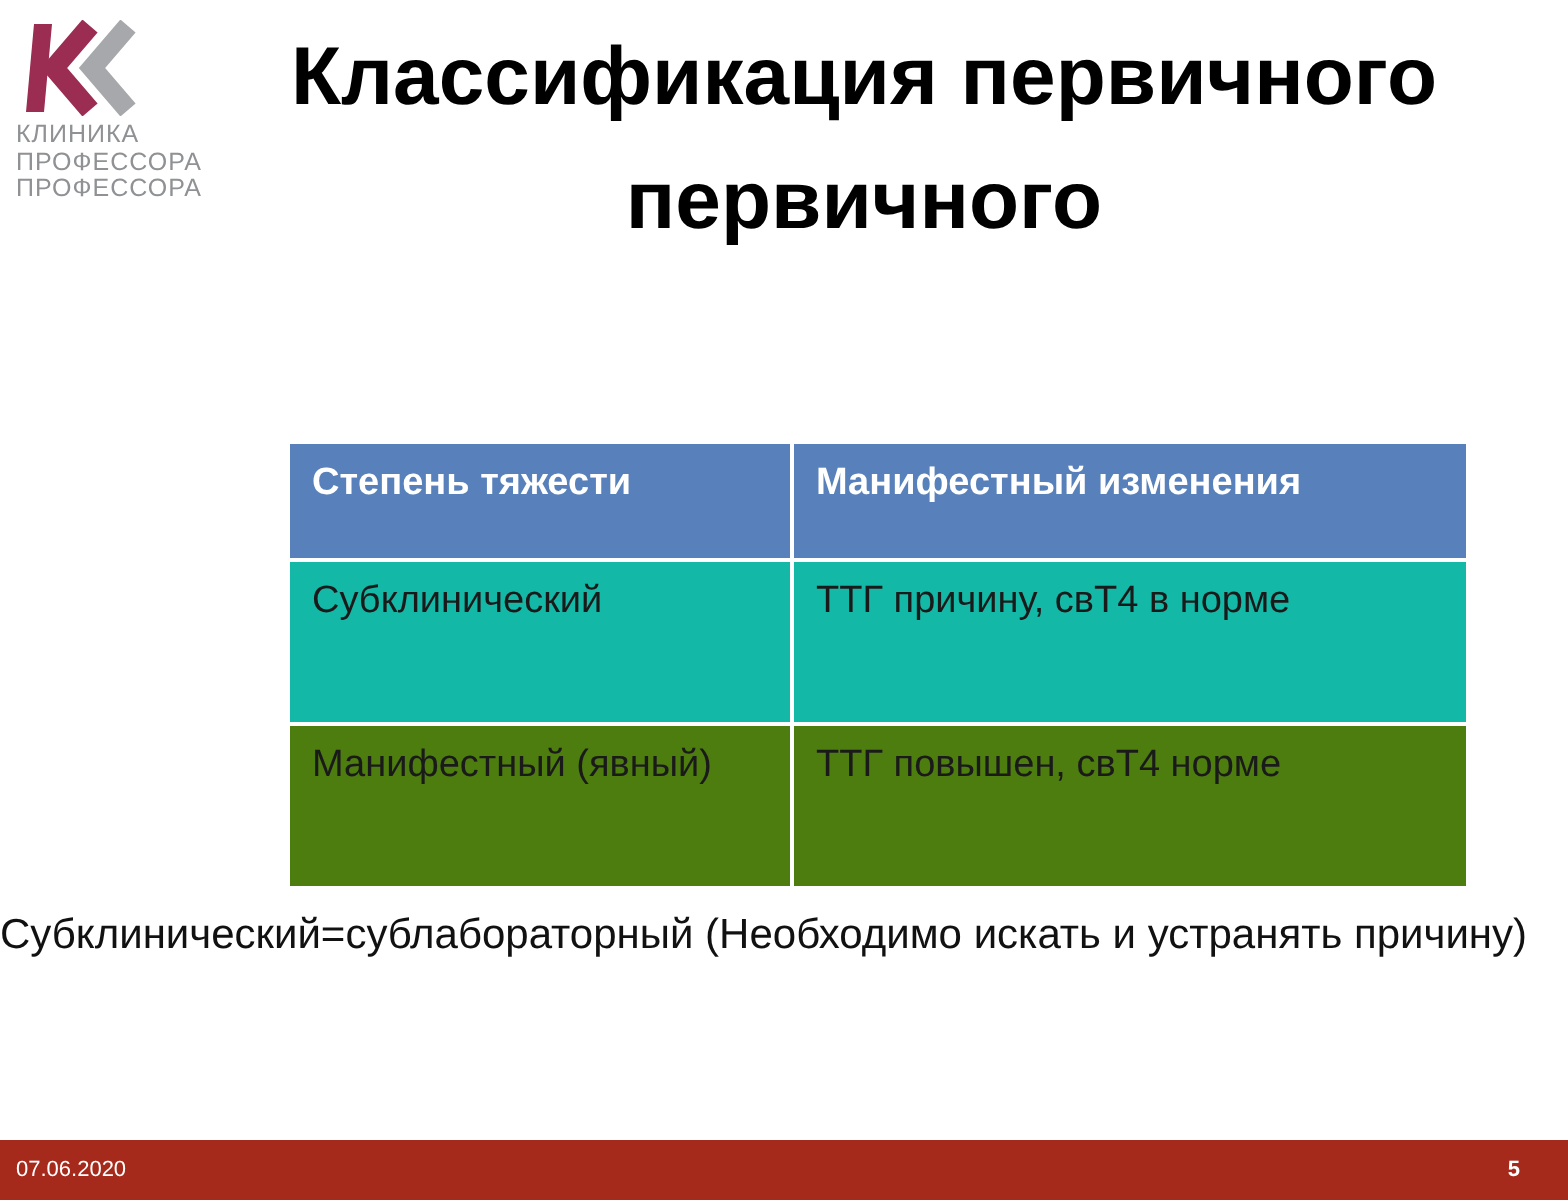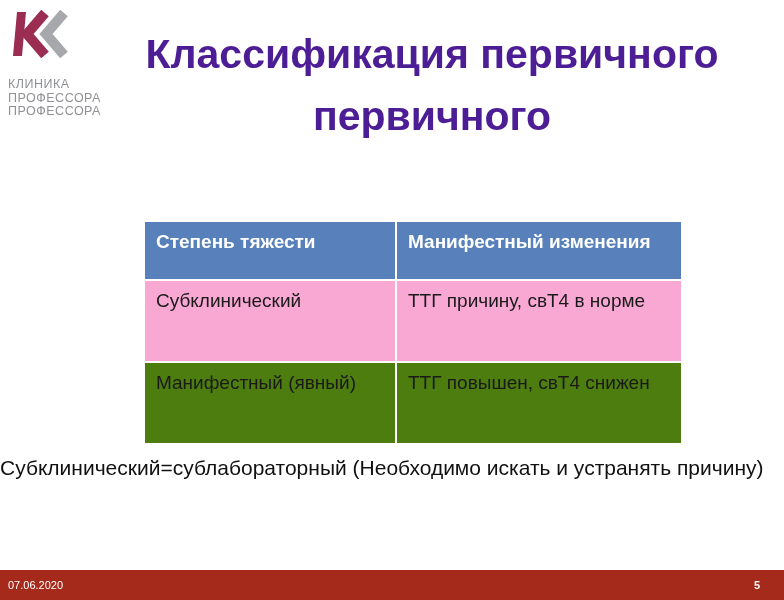--- a/index.html
+++ b/index.html
@@ -4,39 +4,39 @@
 <style>
   html,body { margin:0; padding:0; background:#ffffff; }
   .slide {
     position:relative; width:784px; height:600px; background:#ffffff;
     font-family:"Liberation Sans", sans-serif; overflow:hidden;
   }
 
   
   .logo { position:absolute; top:10px; left:8px; width:130px; }
   .logo-mark { display:block; margin-left:4px; }
-  .logo-text { margin-top:20px; color:#8f9194; font-size:12.5px; line-height:1.0; letter-spacing:0.5px; }
+  .logo-text { margin-top:3px; color:#8f9194; font-size:12.5px; line-height:1.0; letter-spacing:0.5px; }
   .logo-text div { margin-bottom:1px; }
 
   
   .title {
-    position:absolute; top:24px; left:92px; right:12px;
-    text-align:center; color:#4c1d95; font-weight:bold;
+    position:absolute; top:8px; left:92px; right:12px;
+    text-align:center; color:#000000; font-weight:bold;
     font-size:41px; line-height:1.5;
   }
 
   
-  .table-wrap { position:absolute; left:145px; top:222px; width:536px; }
+  .table-wrap { position:absolute; left:145px; top:222px; width:588px; }
   .t-row { display:flex; }
   .t-cell { box-sizing:border-box; padding:9px 11px; font-size:19px; }
   .t-cell.c1 { width:250px; }
   .t-cell.c2 { width:286px; border-left:2px solid #ffffff; }
   .t-row.header { background:#5880ba; height:57px; color:#ffffff; font-weight:bold; }
   .t-row.body  { height:80px; margin-top:2px; color:#1a1a1a; }
-  .t-row.band-dark  { background:#f9a8d4; }
+  .t-row.band-dark  { background:#14b8a6; }
   .t-row.band-light { background:#4d7c0f; }
 
   
   .note {
     position:absolute; top:456px; left:0; right:0;
     text-align:left; color:#111111; font-size:21px;
   }
 
   
   .footer {
@@ -73,21 +73,21 @@
     <div class="t-row header">
       <div class="t-cell c1">Степень тяжести</div>
       <div class="t-cell c2">Манифестный изменения</div>
     </div>
     <div class="t-row body band-dark">
       <div class="t-cell c1">Субклинический</div>
       <div class="t-cell c2">ТТГ причину, свТ4 в норме</div>
     </div>
     <div class="t-row body band-light">
       <div class="t-cell c1">Манифестный (явный)</div>
-      <div class="t-cell c2">ТТГ повышен, свТ4 снижен</div>
+      <div class="t-cell c2">ТТГ повышен, свТ4 норме</div>
     </div>
   </div>
 
   <div class="note">Субклинический=сублабораторный (Необходимо искать и устранять причину)</div>
 
   <div class="footer">
     <span class="date">07.06.2020</span>
     <span class="page">5</span>
   </div>
 

